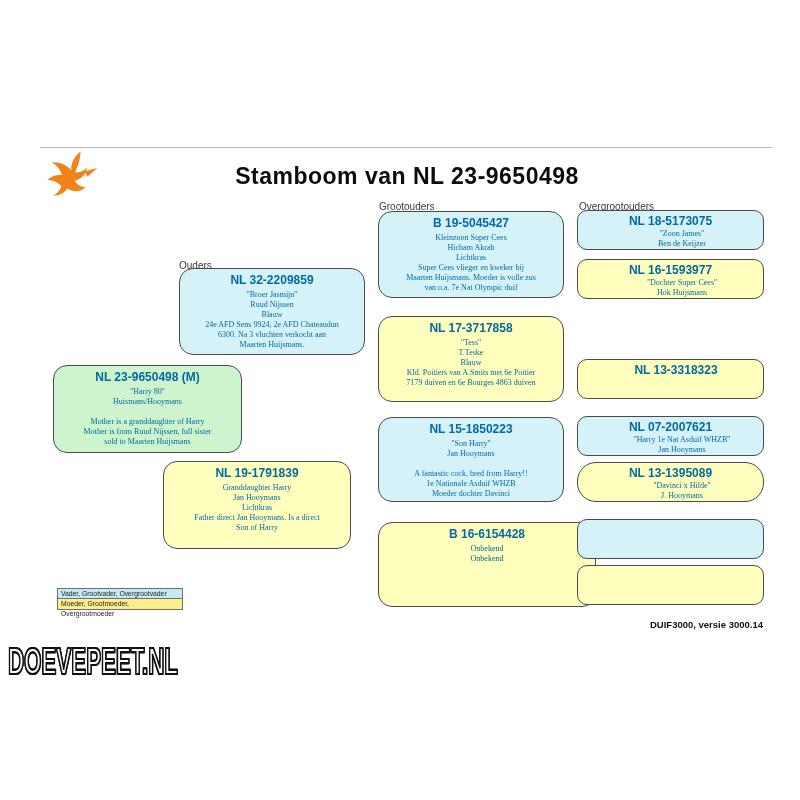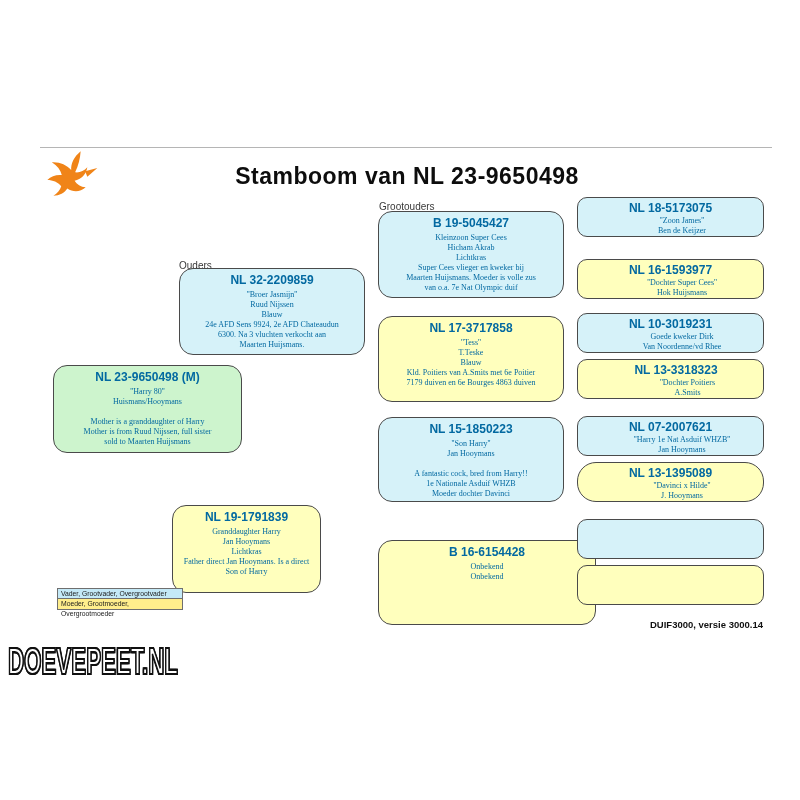--- a/index.html
+++ b/index.html
@@ -77,21 +77,21 @@
 
   <div class="box male" style="left:179px;top:268px;width:186px;height:87px;">
     <div class="ring">NL 32-2209859</div>
     <div class="bodytext">''Broer Jasmijn''
 Ruud Nijssen
 Blauw
 24e AFD Sens 9924, 2e AFD Chateaudun
 6300. Na 3 vluchten verkocht aan
 Maarten Huijsmans.</div>
   </div>
-  <div class="box female" style="left:172px;top:461px;width:149px;height:88px;margin-top:44px;">
+  <div class="box female" style="left:163px;top:461px;width:188px;height:88px;">
     <div class="ring">NL 19-1791839</div>
     <div class="bodytext">Granddaughter Harry
 Jan Hooymans
 Lichtkras
 Father direct Jan Hooymans. Is a direct
 Son of Harry</div>
   </div>
 
   <div class="box male" style="left:378px;top:211px;width:186px;height:87px;">
     <div class="ring">B 19-5045427</div>
@@ -112,45 +112,38 @@
   </div>
   <div class="box male" style="left:378px;top:417px;width:186px;height:85px;">
     <div class="ring">NL 15-1850223</div>
     <div class="bodytext">''Son Harry''
 Jan Hooymans
 
 A fantastic cock, bred from Harry!!
 1e Nationale Asduif WHZB
 Moeder dochter Davinci</div>
   </div>
-  <div class="box female" style="left:378px;top:540px;width:218px;height:85px;">
+  <div class="box female" style="left:378px;top:522px;width:218px;height:85px;">
     <div class="ring">B 16-6154428</div>
     <div class="bodytext">Onbekend
 Onbekend</div>
   </div>
 
-  <div class="box male gg" style="left:577px;top:197px;width:187px;height:40px;">
+  <div class="box male gg" style="left:577px;top:210px;width:187px;height:40px;">
     <div class="ring">NL 18-5173075</div>
     <div class="bodytext">''Zoon James''
 Ben de Keijzer</div>
   </div>
   <div class="box female gg" style="left:577px;top:259px;width:187px;height:40px;">
     <div class="ring">NL 16-1593977</div>
     <div class="bodytext">''Dochter Super Cees''
 Hok Huijsmans</div>
   </div>
-  <div class="box male gg" style="left:577px;top:313px;width:187px;height:40px;">
-    <div class="ring">NL 10-3019231</div>
-    <div class="bodytext">Goede kweker Dirk
-Van Noordenne/vd Rhee</div>
-  </div>
   <div class="box female gg" style="left:577px;top:359px;width:187px;height:40px;padding-left:11px;">
     <div class="ring">NL 13-3318323</div>
-    <div class="bodytext">''Dochter Poitiers
-A.Smits</div>
   </div>
   <div class="box male gg" style="left:577px;top:416px;width:187px;height:40px;">
     <div class="ring">NL 07-2007621</div>
     <div class="bodytext">''Harry 1e Nat Asduif WHZB''
 Jan Hooymans</div>
   </div>
   <div class="box female gg" style="left:577px;top:462px;width:187px;height:40px;border-radius:19px;">
     <div class="ring">NL 13-1395089</div>
     <div class="bodytext">''Davinci x Hilde''
 J. Hooymans</div>

